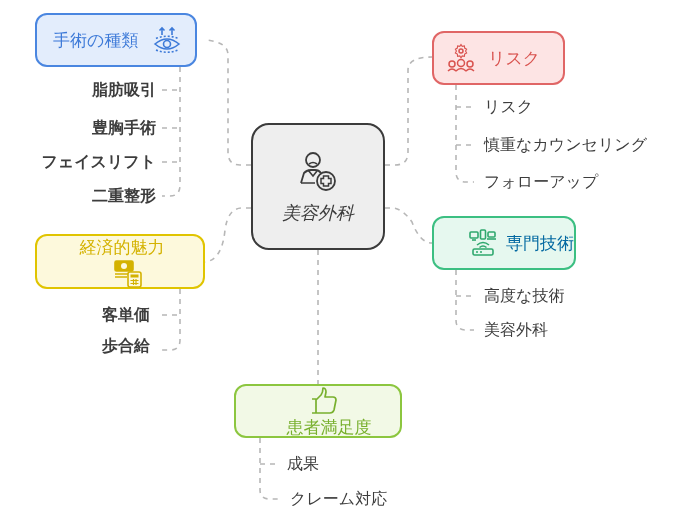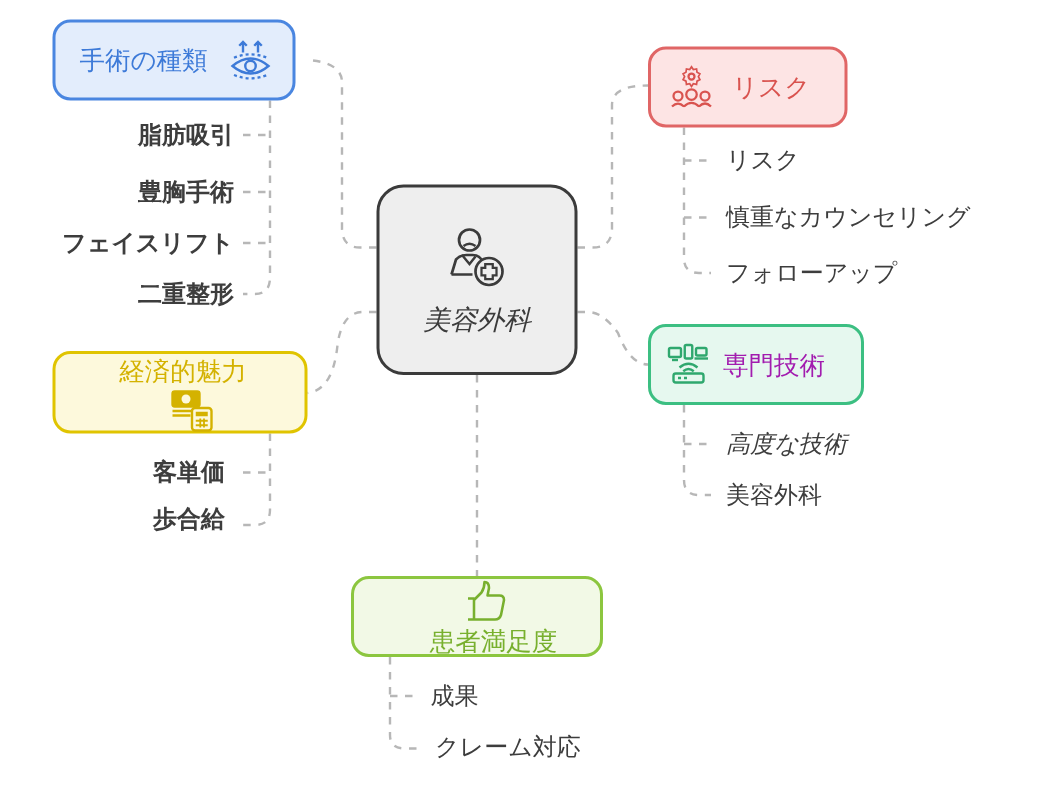--- a/index.html
+++ b/index.html
@@ -20,21 +20,21 @@
   #center .ico { width:46px; height:46px; margin-bottom:6px; }
   #center .lbl { font-size:18px; }
 
   #n-surgery { left:35px; top:13px; width:162px; height:54px; border-color:#4a86e0;
                background:#e3edfc; color:#3d7ad8; padding-left:16px; }
   #n-surgery .lbl { margin-right:14px; }
   #n-risk { left:432px; top:31px; width:133px; height:54px; border-color:#e06666;
             background:#fde4e4; color:#d9534f; padding-left:12px; }
   #n-risk .lbl { margin-left:12px; }
   #n-tech { left:432px; top:216px; width:144px; height:54px; border-color:#3cbf82;
-            background:#e6f8ef; color:#a21caf; padding-left:10px; }
+            background:#e6f8ef; color:#0369a1; padding-left:10px;justify-content:flex-end; }
   #n-tech .lbl { margin-left:8px; }
   #n-econ { left:35px; top:234px; width:170px; height:55px; border-color:#e0c400;
             background:#fdf9dc; color:#d4b200; padding-left:16px;flex-direction:column; }
   #n-econ .lbl { margin-right:12px; }
   #n-sat { left:234px; top:384px; width:168px; height:54px; border-color:#8cc63f;
            background:#f2f9e6; color:#78b02e; padding-left:12px;flex-direction:column; }
   #n-sat .lbl { margin-left:10px; }
 </style>
 </head>
 <body>
@@ -121,21 +121,21 @@
       <rect x="12.5" y="2" width="5" height="9" rx="1"></rect>
       <rect x="20" y="4" width="7" height="5" rx="1"></rect>
         <path d="M19,11 h9"></path>
       <path d="M9,17 Q15,12 21,17 M11.5,19.5 Q15,16.5 18.5,19.5"></path>
       <rect x="5" y="21" width="20" height="6" rx="1.5"></rect>
       <path d="M8,24 h2 M12,24 h2"></path>
     </g>
   </svg>
   <span class="lbl">専門技術</span>
 </div>
-<div class="leaf" style="left:484px; top:286px;font-style:italic;">高度な技術</div>
+<div class="leaf" style="left:484px; top:286px;">高度な技術</div>
 <div class="leaf" style="left:484px; top:320px;">美容外科</div>
 
 <div id="n-econ" class="node">
   <span class="lbl">経済的魅力</span>
   <svg class="ico" viewBox="0 0 30 30">
     <g stroke="#d4b200" stroke-width="1.6" fill="none">
       <rect x="2" y="2" width="18" height="10" rx="1.5" fill="#d4b200"></rect>
       <circle cx="11" cy="7" r="3" fill="#fdf9dc" stroke="none"></circle>
       <path d="M2,15 h14 M2,18 h12"></path>
       <rect x="15" y="13" width="13" height="15" rx="2" fill="#fdf9dc"></rect>

